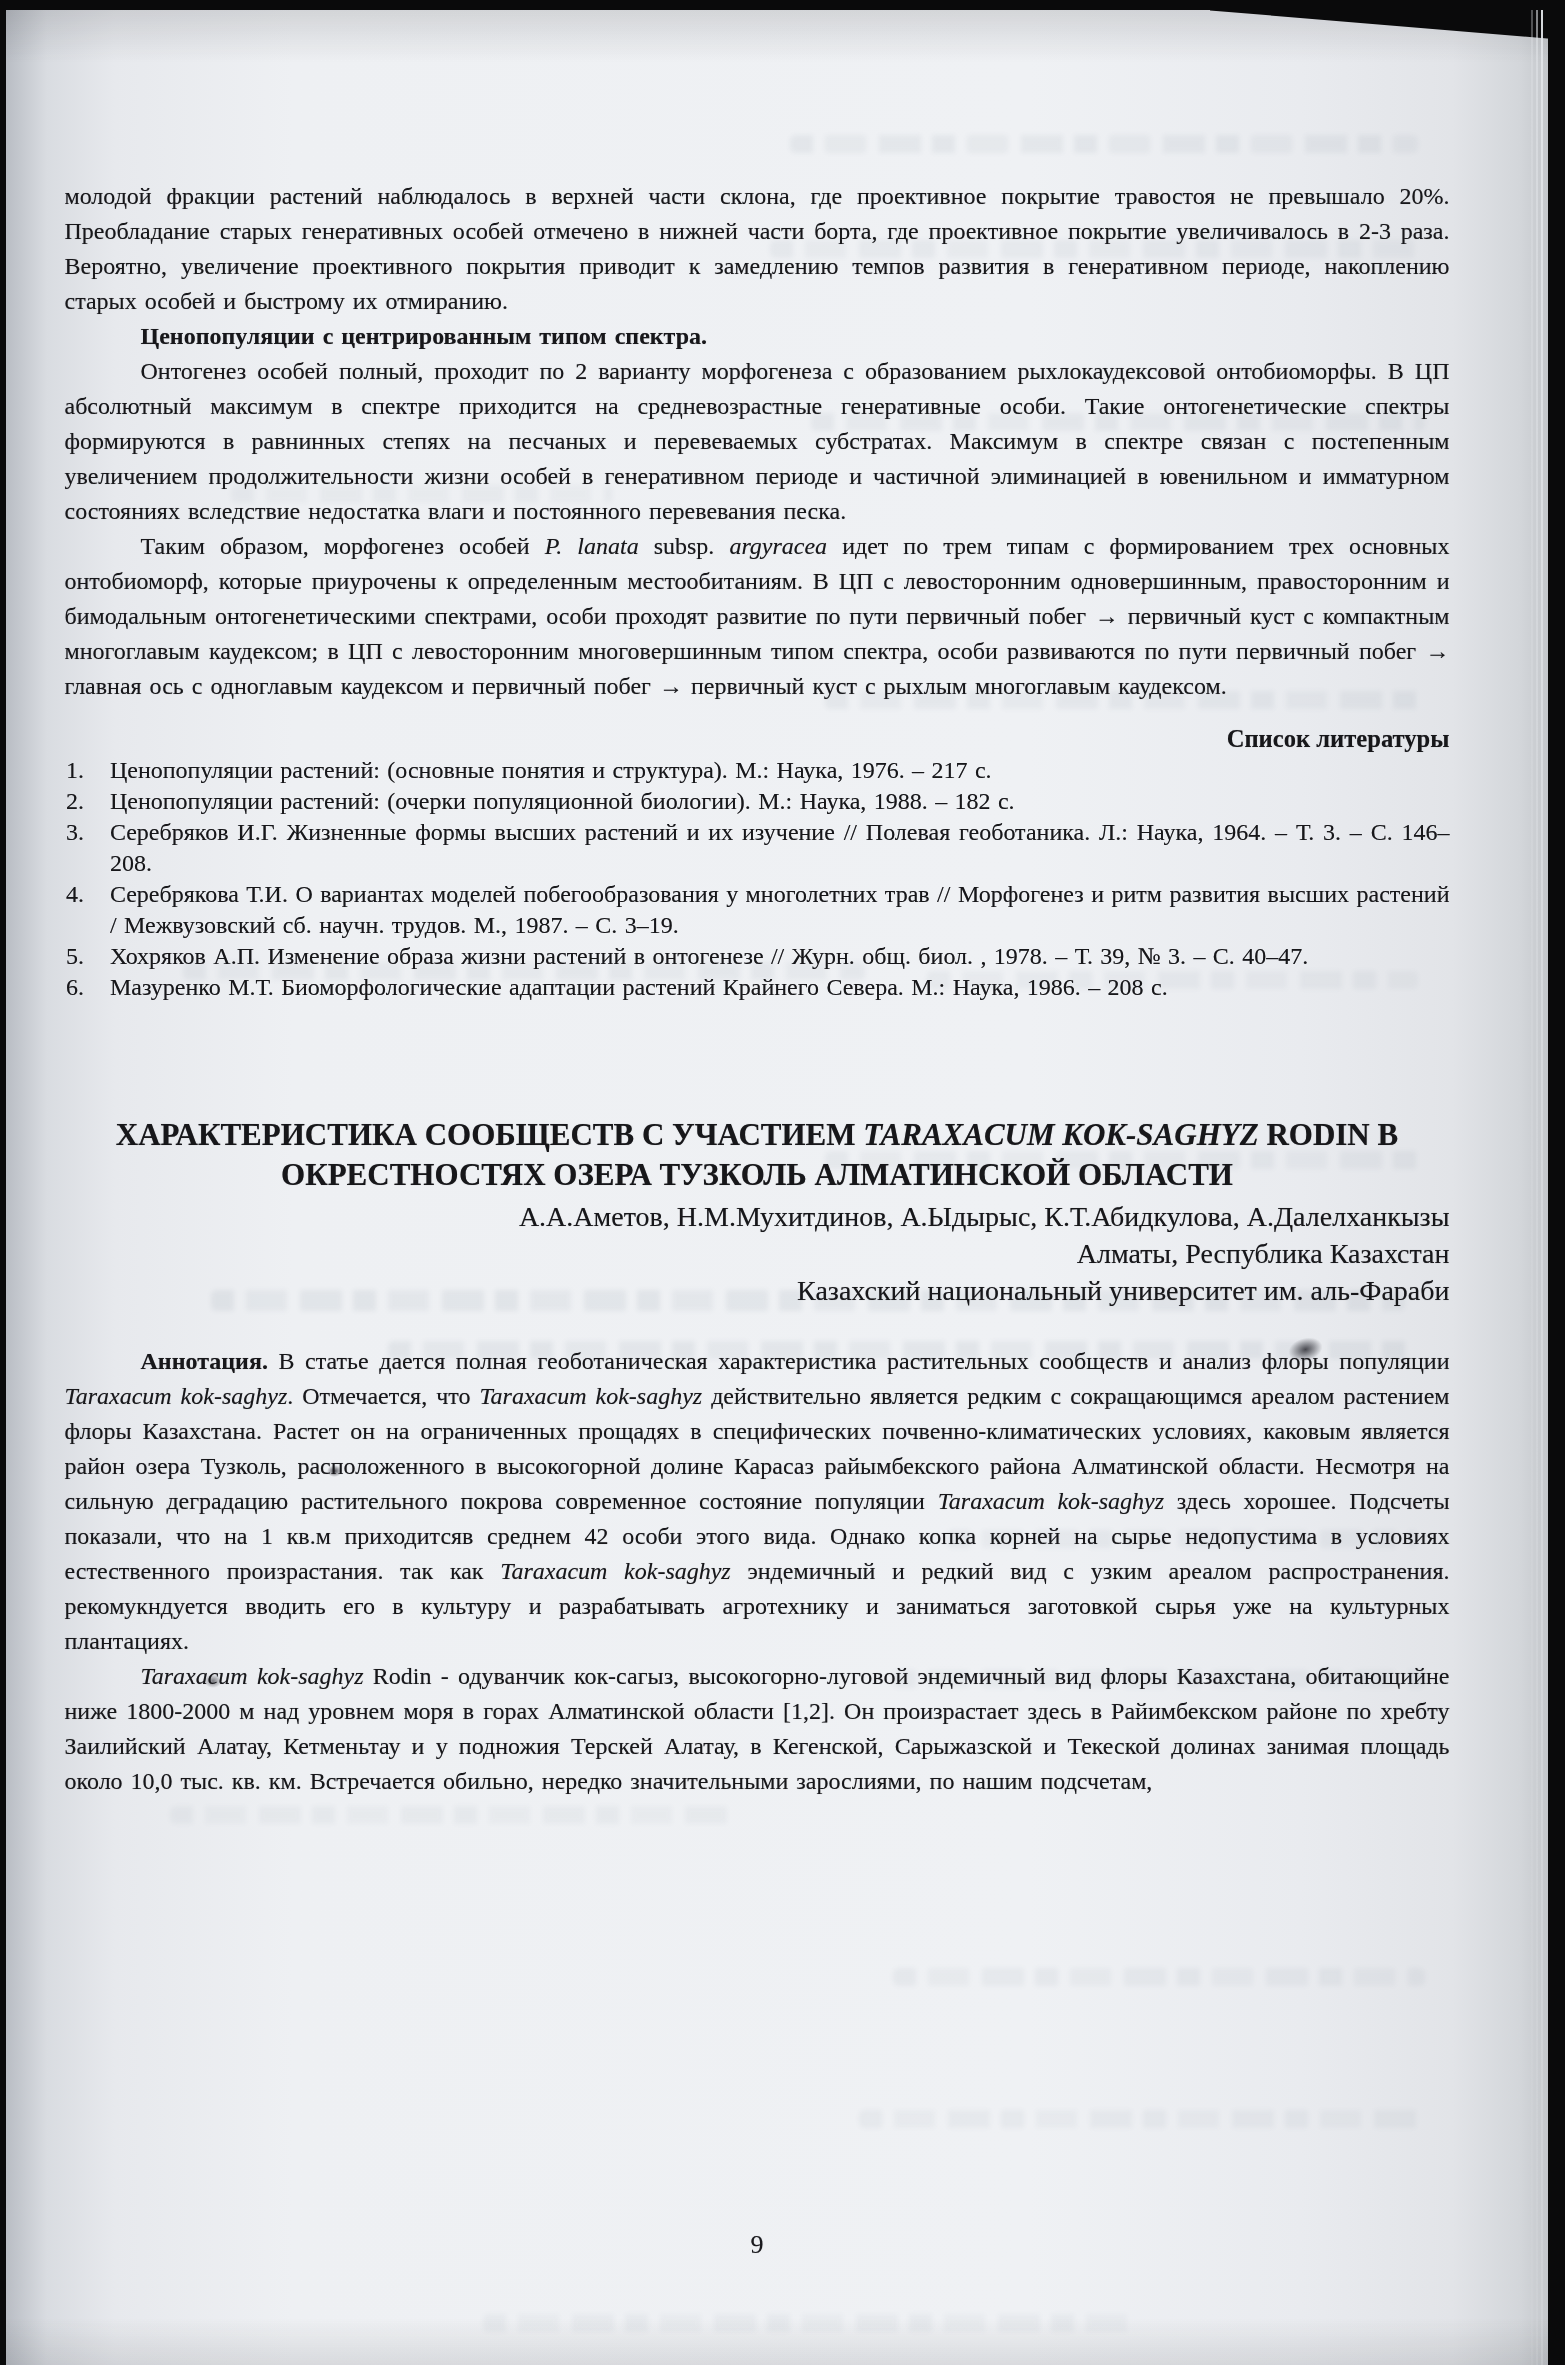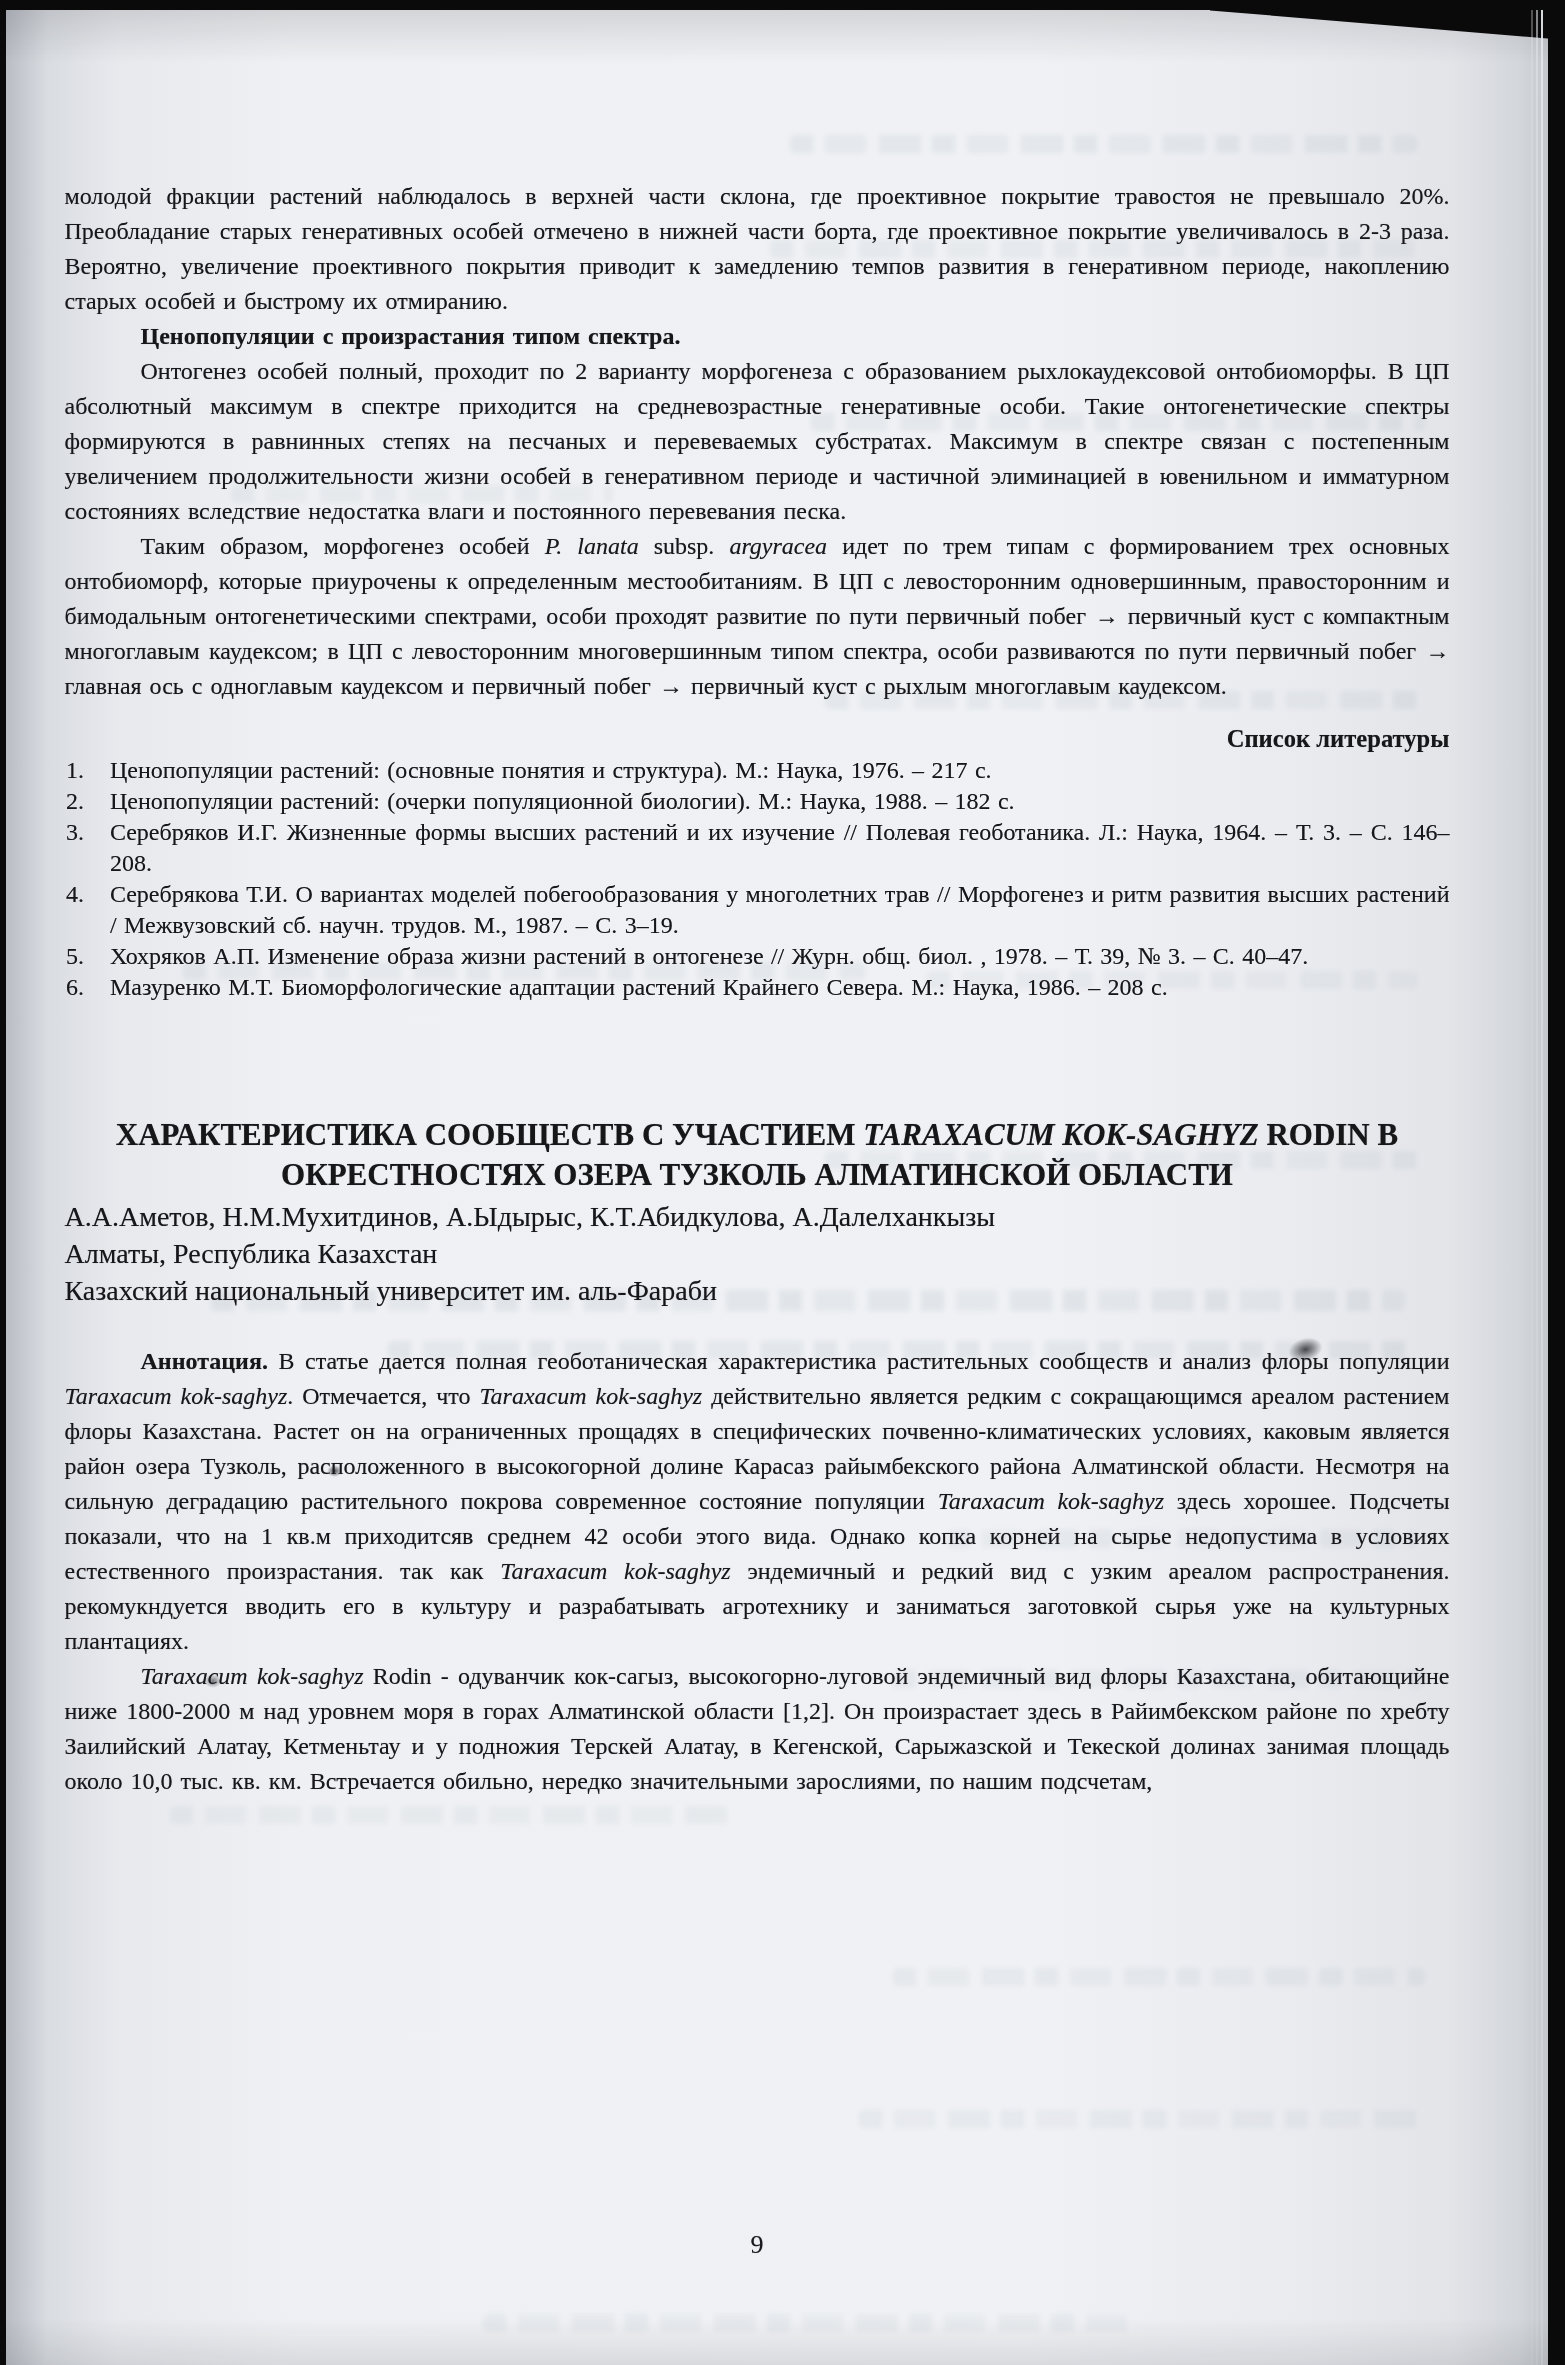--- a/index.html
+++ b/index.html
@@ -35,21 +35,21 @@
     display:flex;font-size:24px;line-height:31px;
     text-shadow:0 0 0.5px rgba(25,25,30,0.45);
   }
   .ref-num{flex:none;width:44px;padding-left:1.4px;}
   .ref-text{flex:1;text-align:justify;word-spacing:1.4px;}
   .title{
     margin:112px 0 0 0;font-size:31px;line-height:40px;font-weight:bold;
     text-align:center;text-shadow:0 0 0.7px rgba(25,25,30,0.5);
   }
   .center{
-    text-align:left;font-size:28px;line-height:37px;
+    text-align:right;font-size:28px;line-height:37px;
     text-shadow:0 0 0.7px rgba(25,25,30,0.45);
   }
   .authors-block{margin-top:2.7px;}
   .abstract{margin-top:35px;}
   .page-number{
     position:absolute;left:59px;top:2222px;width:1385px;text-align:center;
     font-size:26px;color:#1a1a1e;text-shadow:0 0 0.7px rgba(25,25,30,0.4);
   }
   
   .edge-top{position:absolute;left:0;top:0;width:100%;height:9.5px;background:#0a0a0b;}
@@ -103,21 +103,21 @@
   <div class="bleed" style="left:477px;top:2306px;width:648px;opacity:0.09;"></div>
 
   <div class="smudge s1"></div>
   <div class="smudge s2"></div>
   <div class="smudge s3"></div>
 
   <div class="content">
 
     <p class="body"><span>молодой фракции растений наблюдалось в верхней части склона, где проективное покрытие травостоя не превышало 20%. Преобладание старых генеративных особей отмечено в нижней части борта, где проективное покрытие увеличивалось в 2-3 раза. Вероятно, увеличение проективного покрытия приводит к замедлению темпов развития в генеративном периоде, накоплению старых особей и быстрому их отмиранию.</span></p>
 
-    <p class="body heading-line"><b>Ценопопуляции с произрастания типом спектра.</b></p>
+    <p class="body heading-line"><b>Ценопопуляции с центрированным типом спектра.</b></p>
 
     <p class="body indent"><span>Онтогенез особей полный, проходит по 2 варианту морфогенеза с образованием рыхлокаудексовой онтобиоморфы. В ЦП абсолютный максимум в спектре приходится на средневозрастные генеративные особи. Такие онтогенетические спектры формируются в равнинных степях на песчаных и перевеваемых субстратах. Максимум в спектре связан с постепенным увеличением продолжительности жизни особей в генеративном периоде и частичной элиминацией в ювенильном и имматурном состояниях вследствие недостатка влаги и постоянного перевевания песка.</span></p>
 
     <p class="body indent"><span>Таким образом, морфогенез особей </span><i>P. lanata</i><span> subsp. </span><i>argyracea</i><span> идет по трем типам с формированием трех основных онтобиоморф, которые приурочены к определенным местообитаниям. В ЦП с левосторонним одновершинным, правосторонним и бимодальным онтогенетическими спектрами, особи проходят развитие по пути первичный побег → первичный куст с компактным многоглавым каудексом; в ЦП с левосторонним многовершинным типом спектра, особи развиваются по пути первичный побег → главная ось с одноглавым каудексом и первичный побег → первичный куст с рыхлым многоглавым каудексом.</span></p>
 
 
     <h3 class="refs-heading">Список литературы</h3>
 
     <div class="ref-row">
       <span class="ref-num">1.</span>

